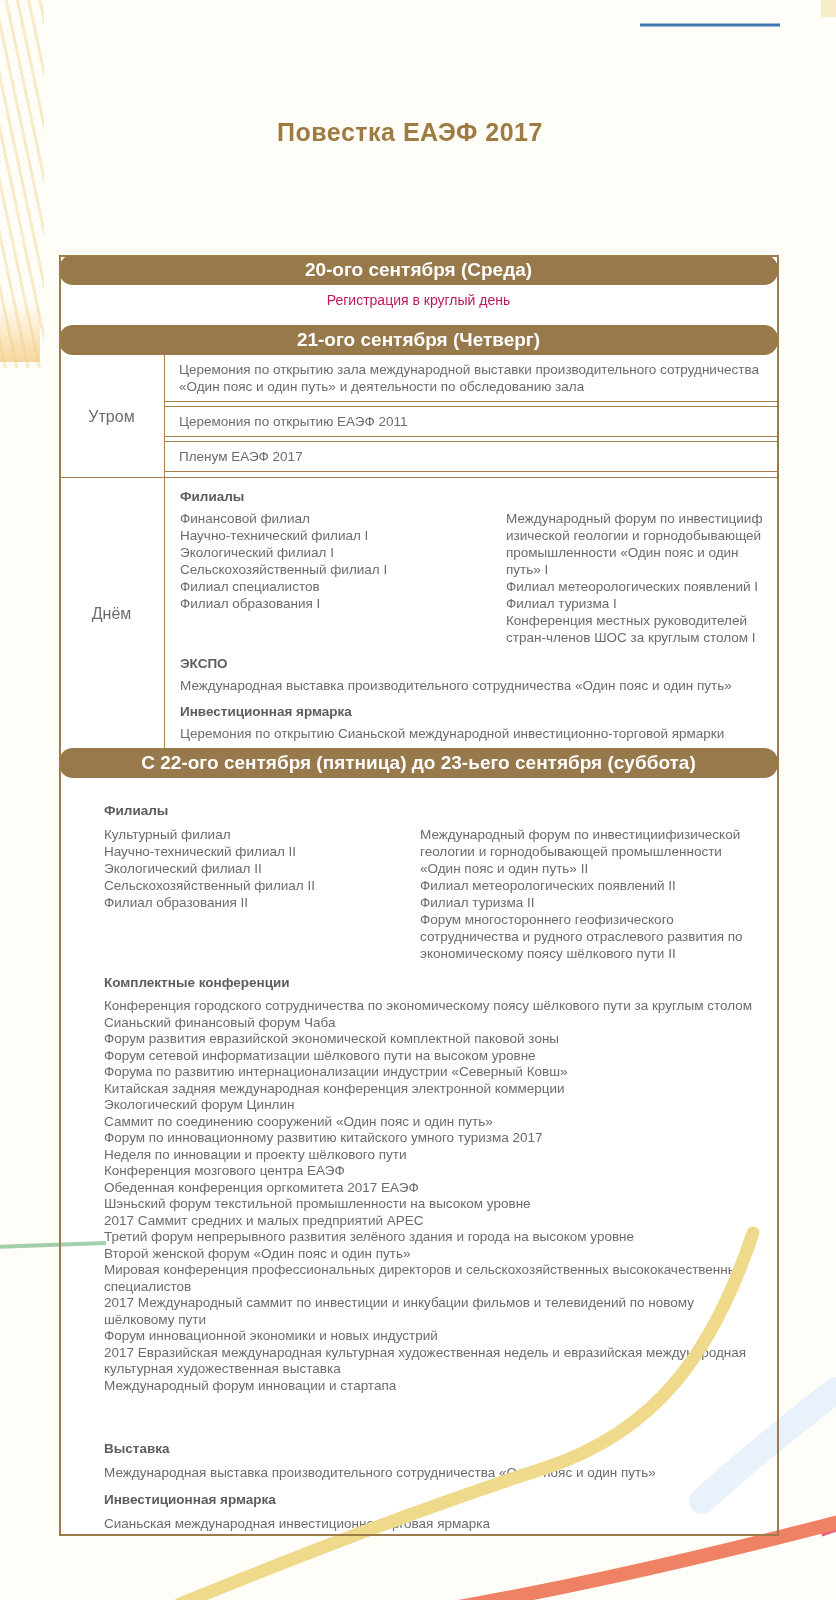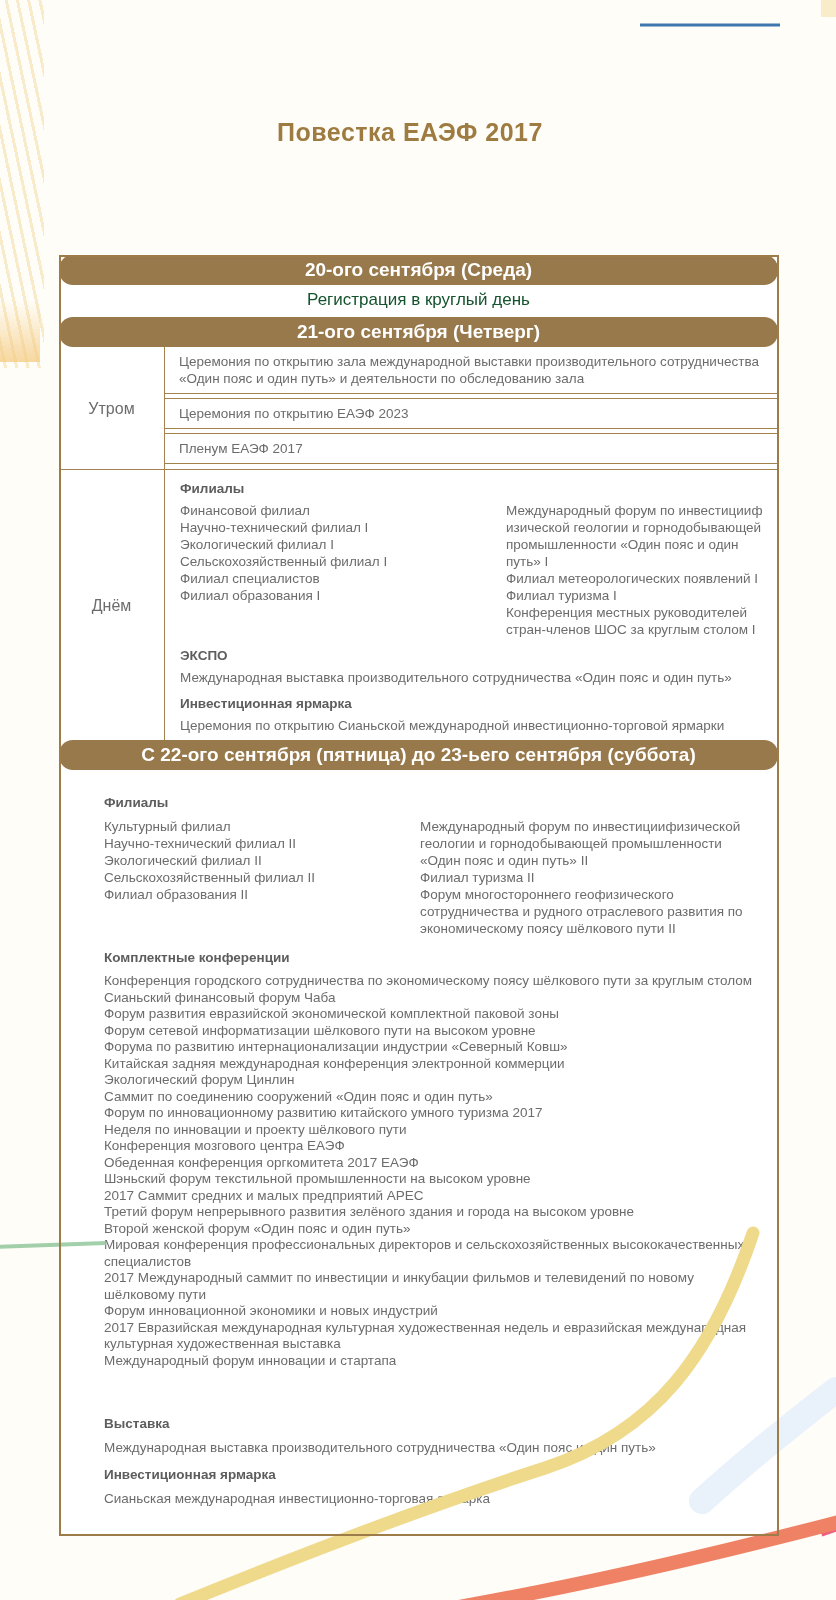--- a/index.html
+++ b/index.html
@@ -35,21 +35,21 @@
   .board{
     position:absolute;left:59px;top:255px;width:719px;height:1280px;
     background:#FFFFFF;overflow:hidden;z-index:1;
     font-size:13.5px;line-height:17px;
   }
   .band{
     height:30px;background:#98794B;color:#FFFFFF;
     font-size:19px;font-weight:bold;line-height:30px;text-align:center;border-radius:14px;
   }
   .reg-row{
-    height:32px;line-height:30px;text-align:center;font-size:17px;color:#14532d;
+    height:40px;line-height:30px;text-align:center;font-size:14px;color:#be185d;
     background:#FFFFFF;
   }
   .trow{display:flex;align-items:stretch;}
   .time-cell{
     width:105px;flex:0 0 105px;border-right:1.5px solid #A3824E;
     display:flex;align-items:center;justify-content:center;
     font-size:16px;color:#6C6C6C;
   }
   .morning-events{flex:1;display:flex;flex-direction:column;padding-bottom:5px;}
   .sub-box{padding:6px 14px;border-bottom:1.5px solid #A3824E;}
@@ -83,21 +83,21 @@
   <div class="band">20-ого сентября (Среда)</div>
 
   <div class="reg-row">Регистрация в круглый день</div>
 
   <div class="band">21-ого сентября (Четверг)</div>
 
   <div class="trow">
     <div class="time-cell">Утром</div>
     <div class="morning-events">
       <div class="sub-box">Церемония по открытию зала международной выставки производительного сотрудничества «Один пояс и один путь» и деятельности по обследованию зала</div>
-      <div class="sub-box">Церемония по открытию ЕАЭФ 2023</div>
+      <div class="sub-box">Церемония по открытию ЕАЭФ 2011</div>
       <div class="sub-box">Пленум ЕАЭФ 2017</div>
     </div>
   </div>
 
   <div class="trow afternoon">
     <div class="time-cell">Днём</div>
     <div class="aft-content">
       <div class="sec-title">Филиалы</div>
       <div class="two-col">
         <div class="col">
@@ -129,20 +129,21 @@
     <div class="two-col">
       <div class="col">
           <div class="list-line">Культурный филиал</div>
           <div class="list-line">Научно-технический филиал II</div>
           <div class="list-line">Экологический филиал II</div>
           <div class="list-line">Сельскохозяйственный филиал II</div>
           <div class="list-line">Филиал образования II</div>
         </div>
       <div class="col">
           <div class="list-line">Международный форум по инвестициифизической геологии и горнодобывающей промышленности «Один пояс и один путь» II</div>
+          <div class="list-line">Филиал метеорологических появлений II</div>
           <div class="list-line">Филиал туризма II</div>
           <div class="list-line">Форум многостороннего геофизического сотрудничества и рудного отраслевого развития по экономическому поясу шёлкового пути II</div>
         </div>
     </div>
     <div class="sec-title conf-title">Комплектные конференции</div>
     <div class="conf-list">
         <div class="list-line">Конференция городского сотрудничества по экономическому поясу шёлкового пути за круглым столом</div>
         <div class="list-line">Сианьский финансовый форум Чаба</div>
         <div class="list-line">Форум развития евразийской экономической комплектной паковой зоны</div>
         <div class="list-line">Форум сетевой информатизации шёлкового пути на высоком уровне</div>

